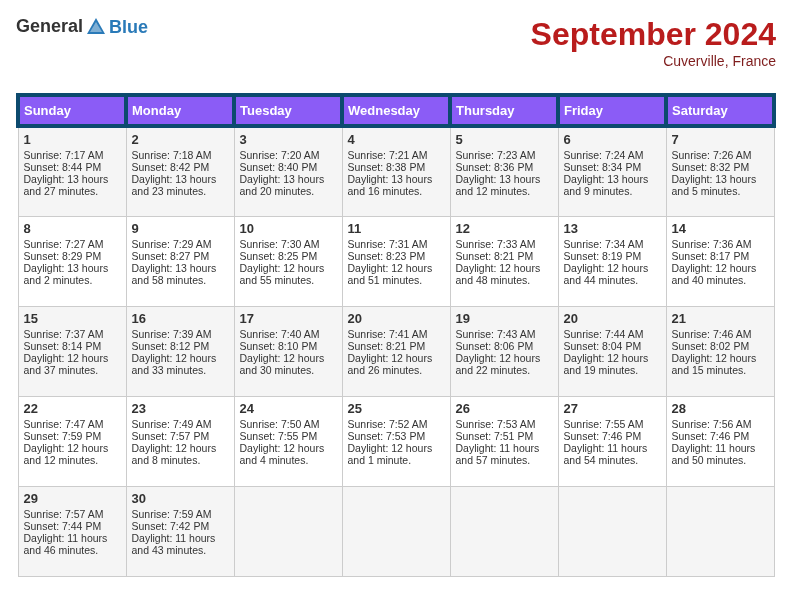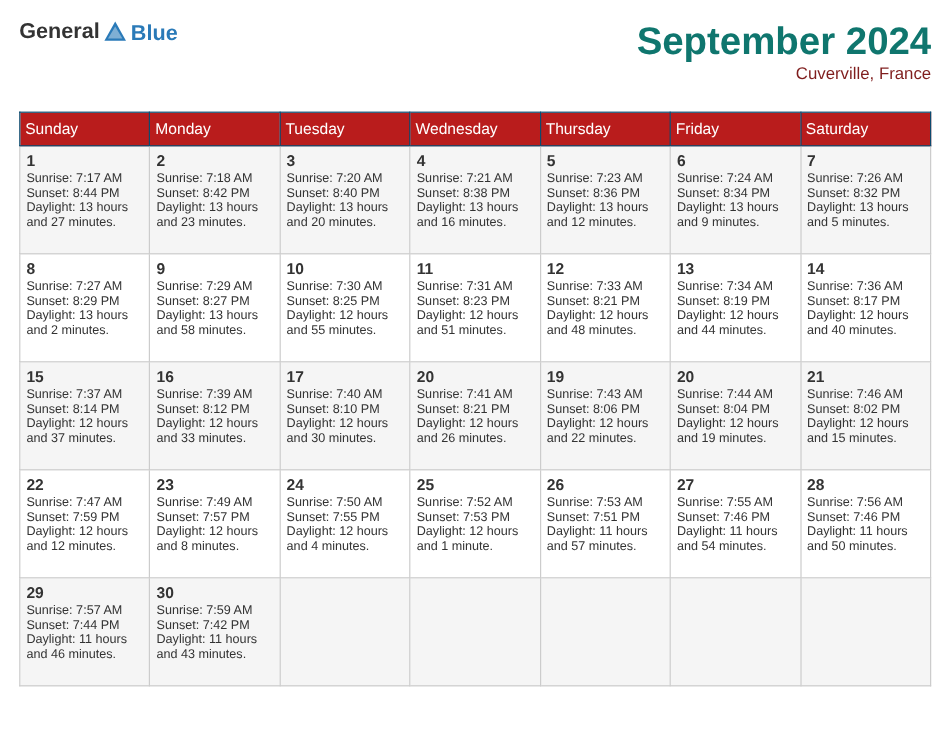--- a/index.html
+++ b/index.html
@@ -19,39 +19,39 @@
     .logo {
       display: flex;
       align-items: center;
     }
     .title-block {
       text-align: right;
     }
     .month-title {
       font-size: 32px;
       font-weight: bold;
-      color: #0f766e;
+      color: #b91c1c;
     }
     .location {
       font-size: 14px;
       color: #7f1d1d;
     }
     table {
       width: 100%;
       border-collapse: collapse;
       table-layout: fixed;
     }
     thead th {
-      background-color: #b91c1c;
+      background-color: #8b5cf6;
       color: #fff;
       font-size: 13px;
-      font-weight: normal;
+      font-weight: bold;
       padding: 6px 4px;
       text-align: left;
-      border: 1px solid #0c4a6e;
+      border: 4px solid #0c4a6e;
     }
     tbody td {
       border: 1px solid #ccc;
       vertical-align: top;
       padding: 4px 5px;
       font-size: 10.5px;
       color: #333;
       height: 90px;
     }
     tbody tr:nth-child(odd) td {

